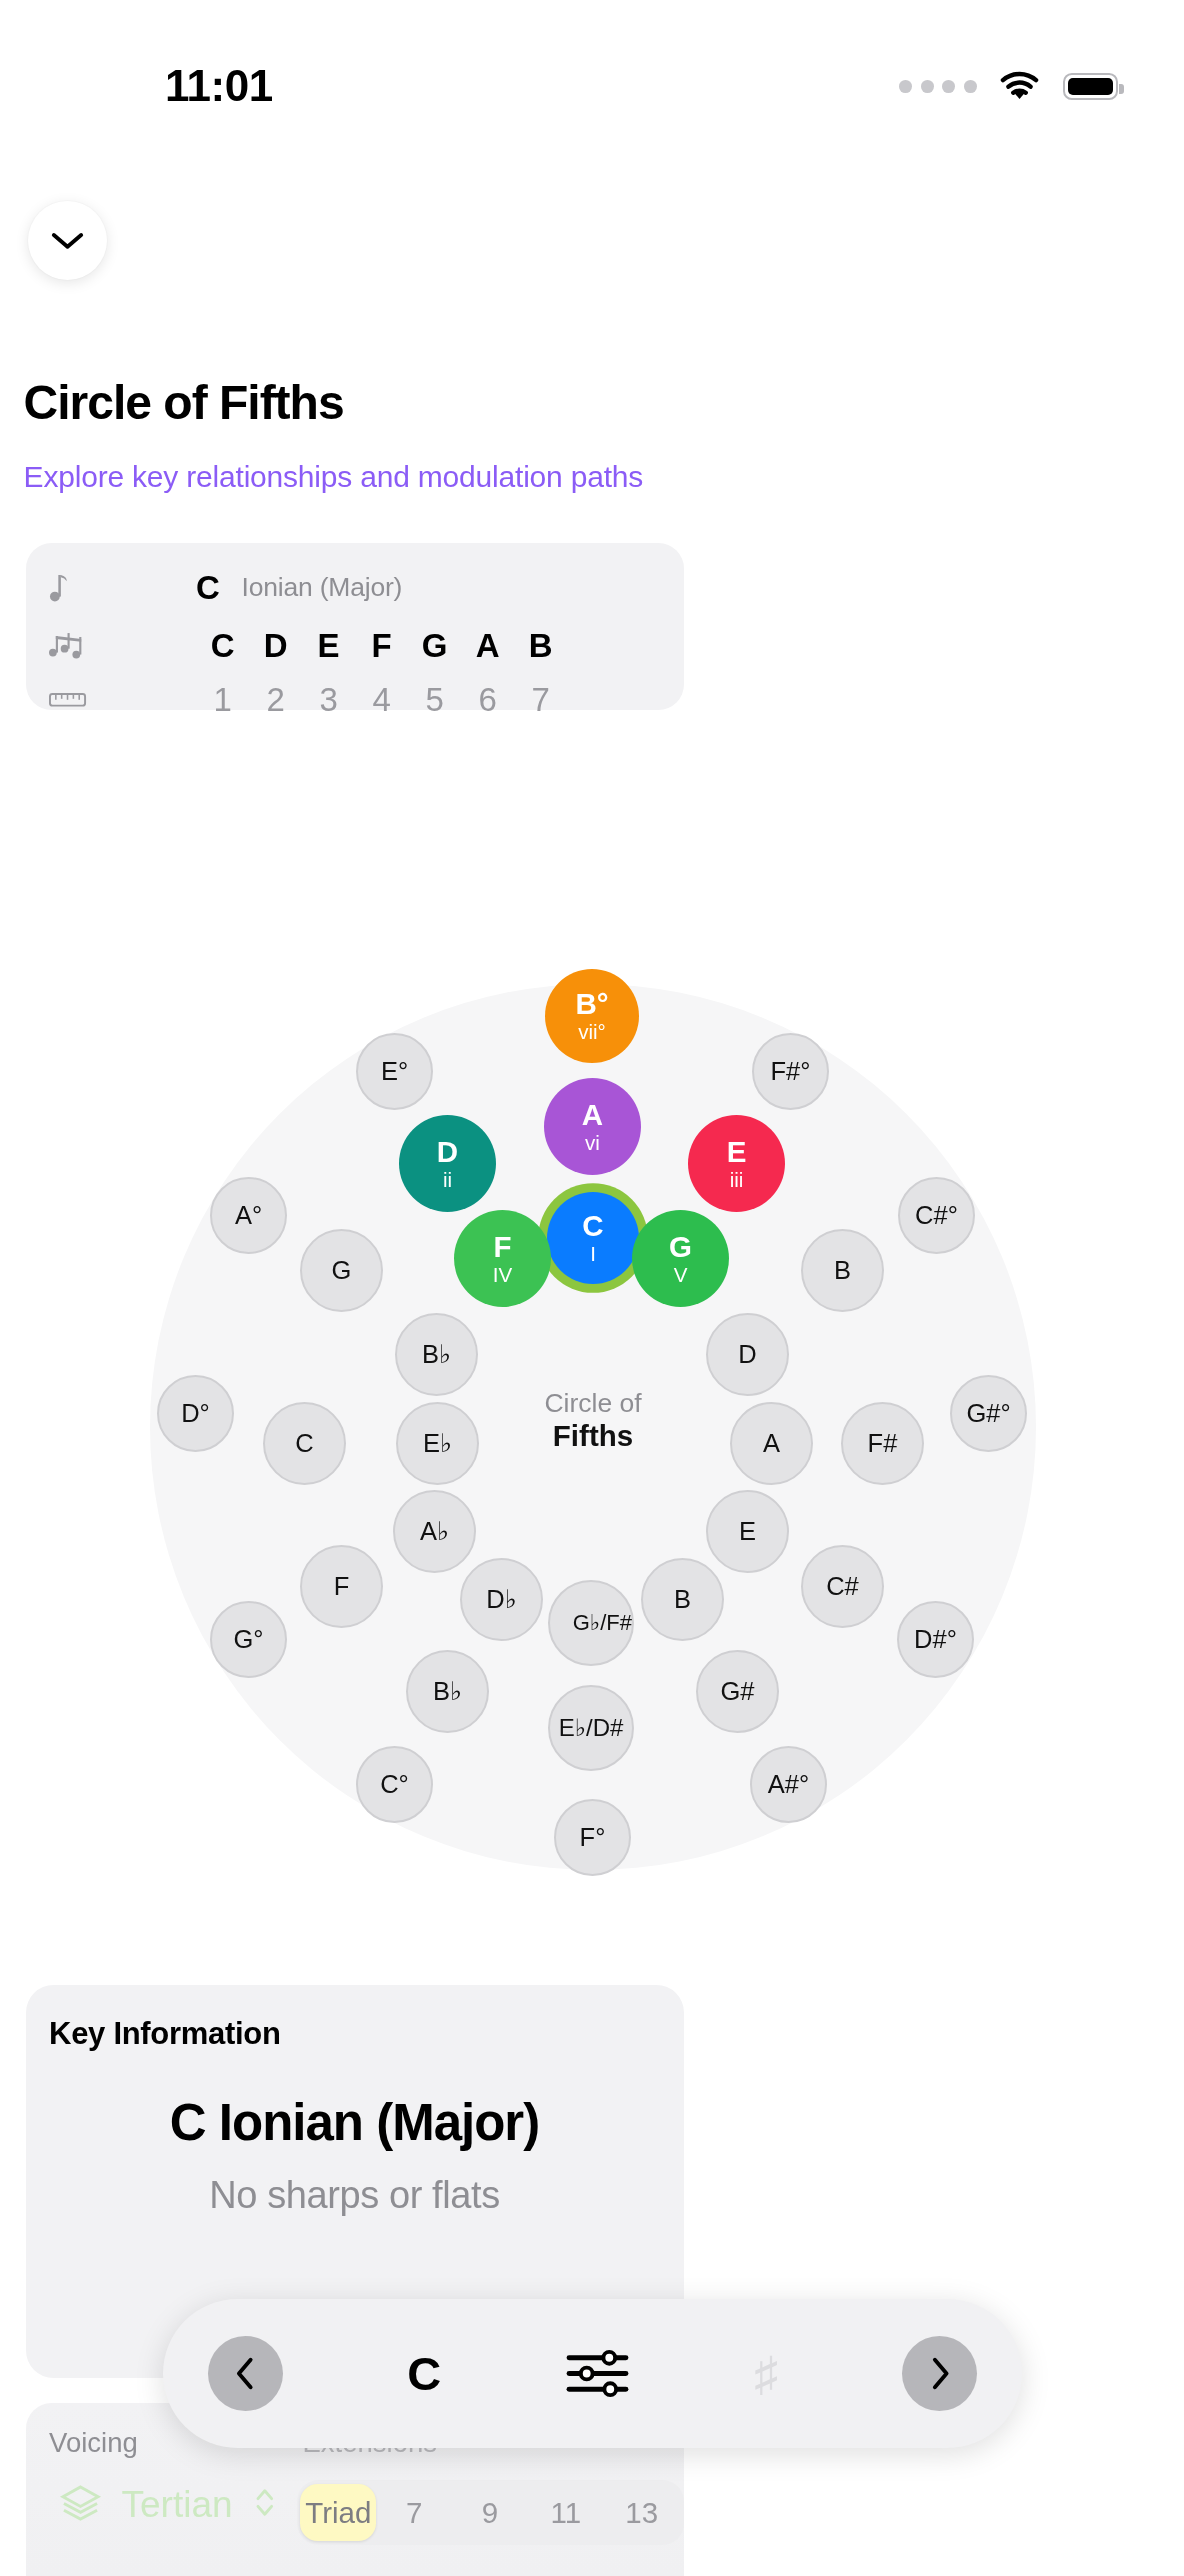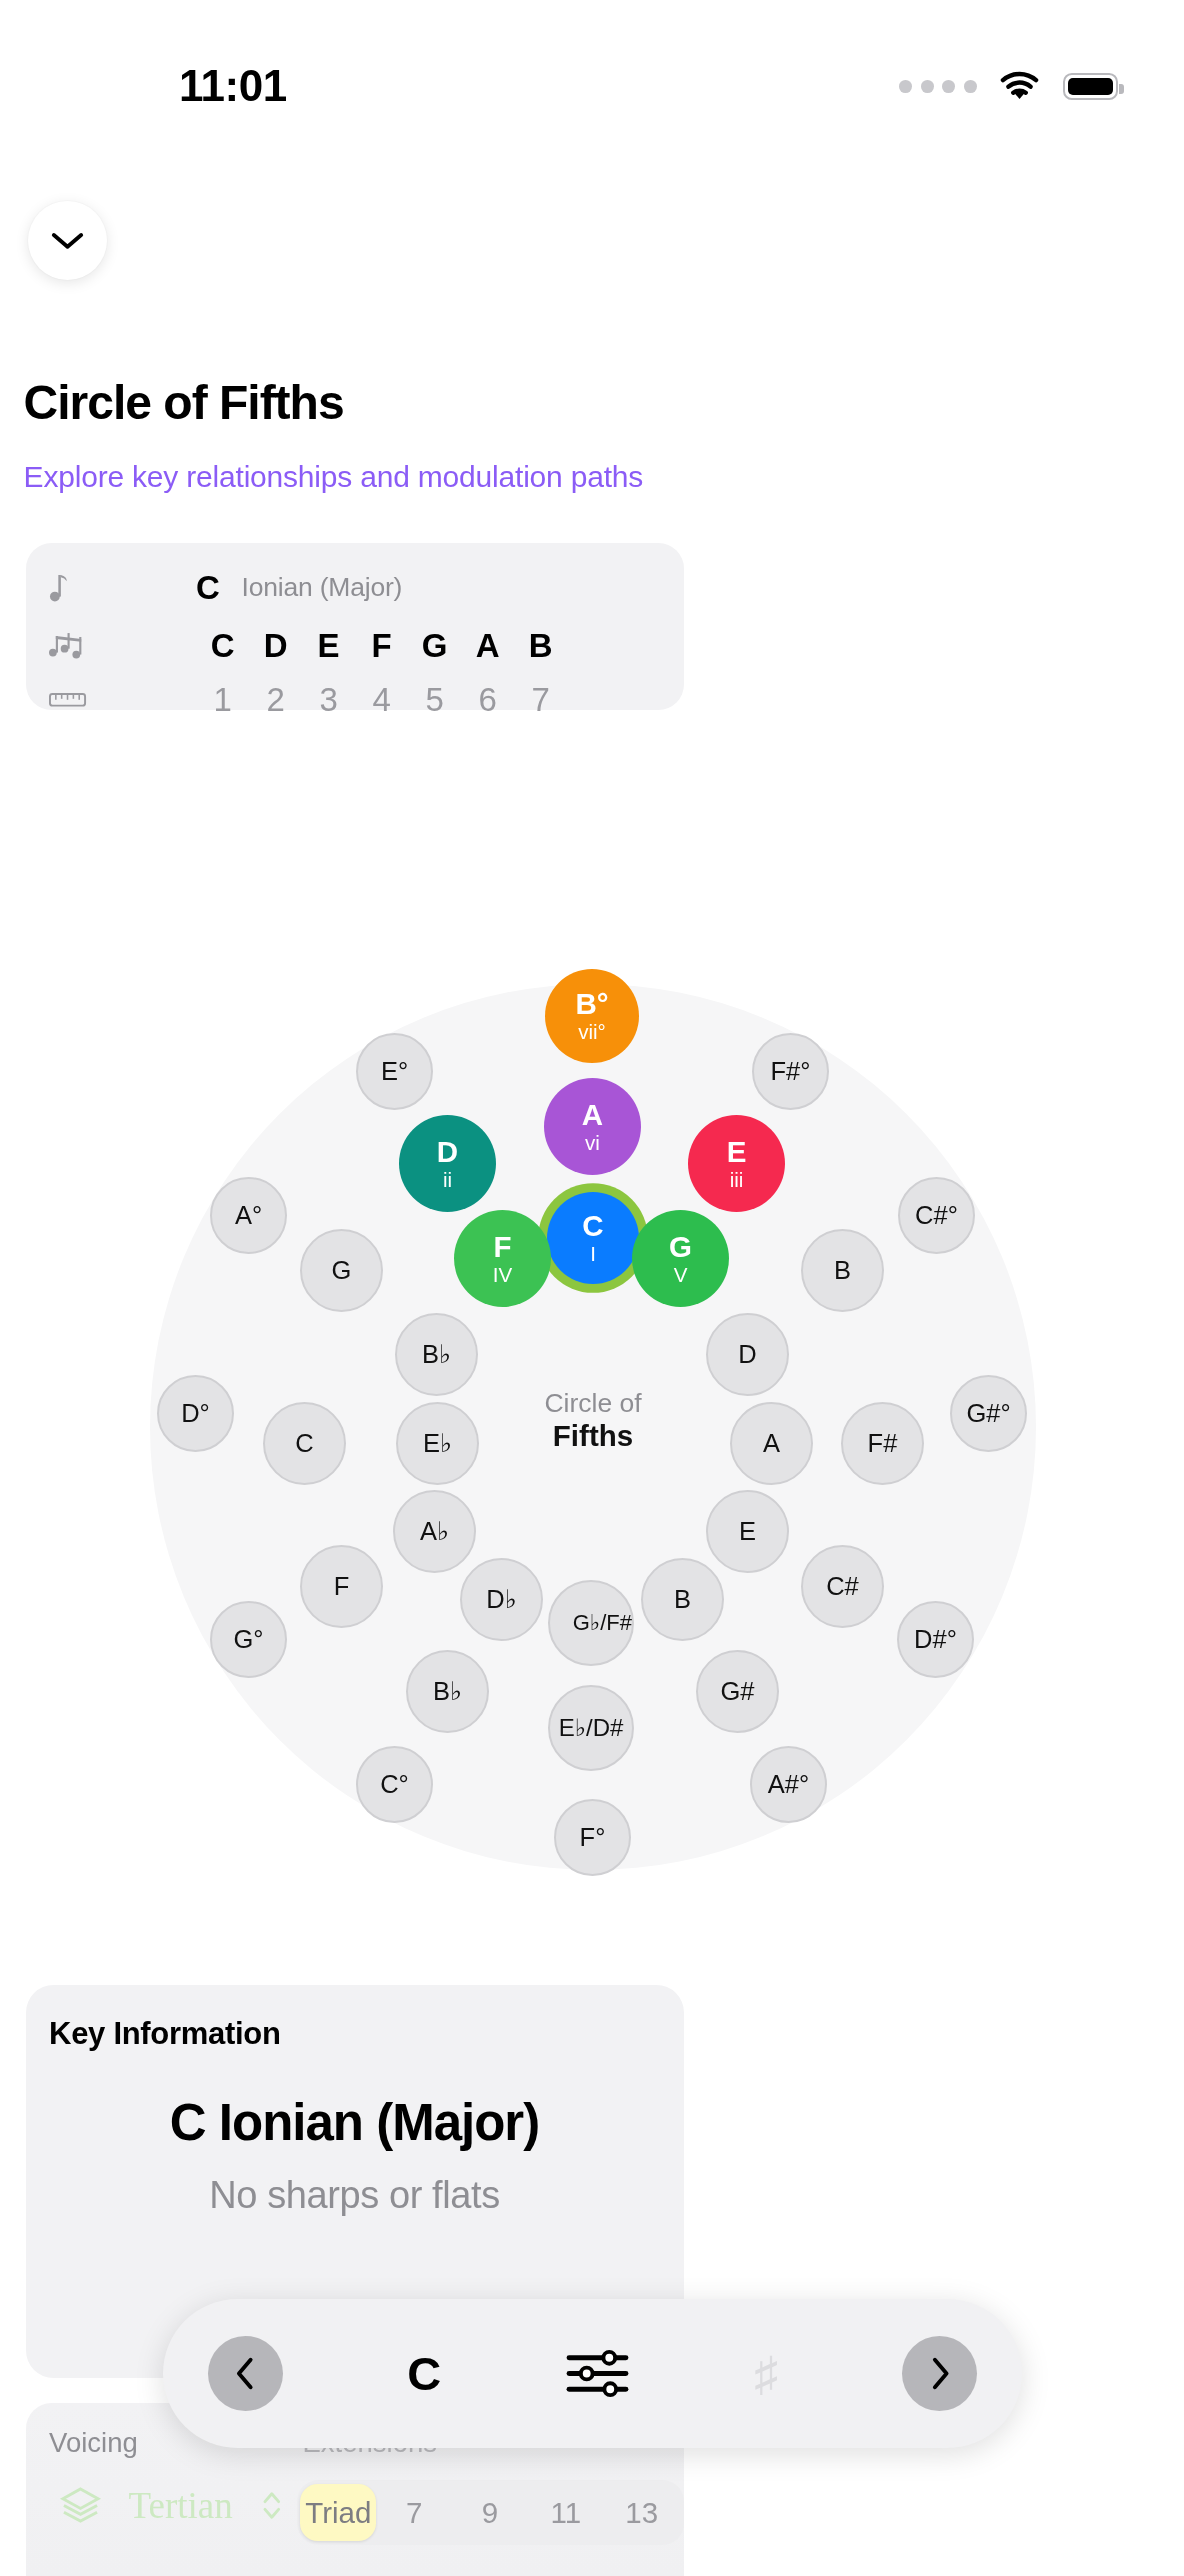--- a/index.html
+++ b/index.html
@@ -11,21 +11,21 @@
     overflow:hidden;
     position:relative;
   }
 
   
   .statusbar{
     position:absolute; top:0; left:0; width:1185px; height:118px;
   }
   .sb-time{
     position:absolute; left:165px; top:61px;
-    font-size:44px; font-weight:600; letter-spacing:-0.5px; color:#000;margin-left:14px;
+    font-size:44px; font-weight:600; letter-spacing:-0.5px; color:#000;
   }
   .sb-right{
     position:absolute; right:67px; top:71px;
     display:flex; align-items:center; gap:21.6px;
   }
   .sb-dots{ display:flex; gap:8.8px; align-items:center; }
   .sb-dots i{ width:12.8px;height:12.8px;border-radius:50%;background:#c8c8cc;display:block; }
   .sb-wifi{ width:43px;height:31px; display:block; }
   .sb-batt{
     width:55px;height:27.5px;border:2.9px solid #b9b9bd;border-radius:8.8px;
@@ -139,23 +139,22 @@
     border-radius:25.5px 25.5px 0 0;
     background:linear-gradient(#f2f2f4,#f0f0f2);
   }
   .vp-label{
     position:absolute;left:23.6px;top:23.6px;font-size:27.5px;color:#8e8e93;
   }
   .vp-ext-label{
     position:absolute;left:277px;top:23.6px;font-size:27.5px;color:#b9b9bd;
   }
   .vp-select{
-    position:absolute;left:33px;top:81px;display:flex;align-items:center;gap:27px;
+    position:absolute;left:33px;top:81px;display:flex;gap:20px;
     color:#cde9c2;
-    font-family:Liberation Serif, serif;
   }
   .vp-select .vs-text{ font-size:37px;color:#cde9c2; }
   .vp-chips{
     position:absolute;left:271px;top:77px;display:flex;align-items:center;
     background:#ededef;border-radius:21.6px;padding:3.9px;width:387px;
   }
   .vp-chips .chip{
     flex:1;text-align:center;font-size:29.5px;color:#9a9a9f;padding:11.8px 0;
     border-radius:17.7px;cursor:pointer;
   }

